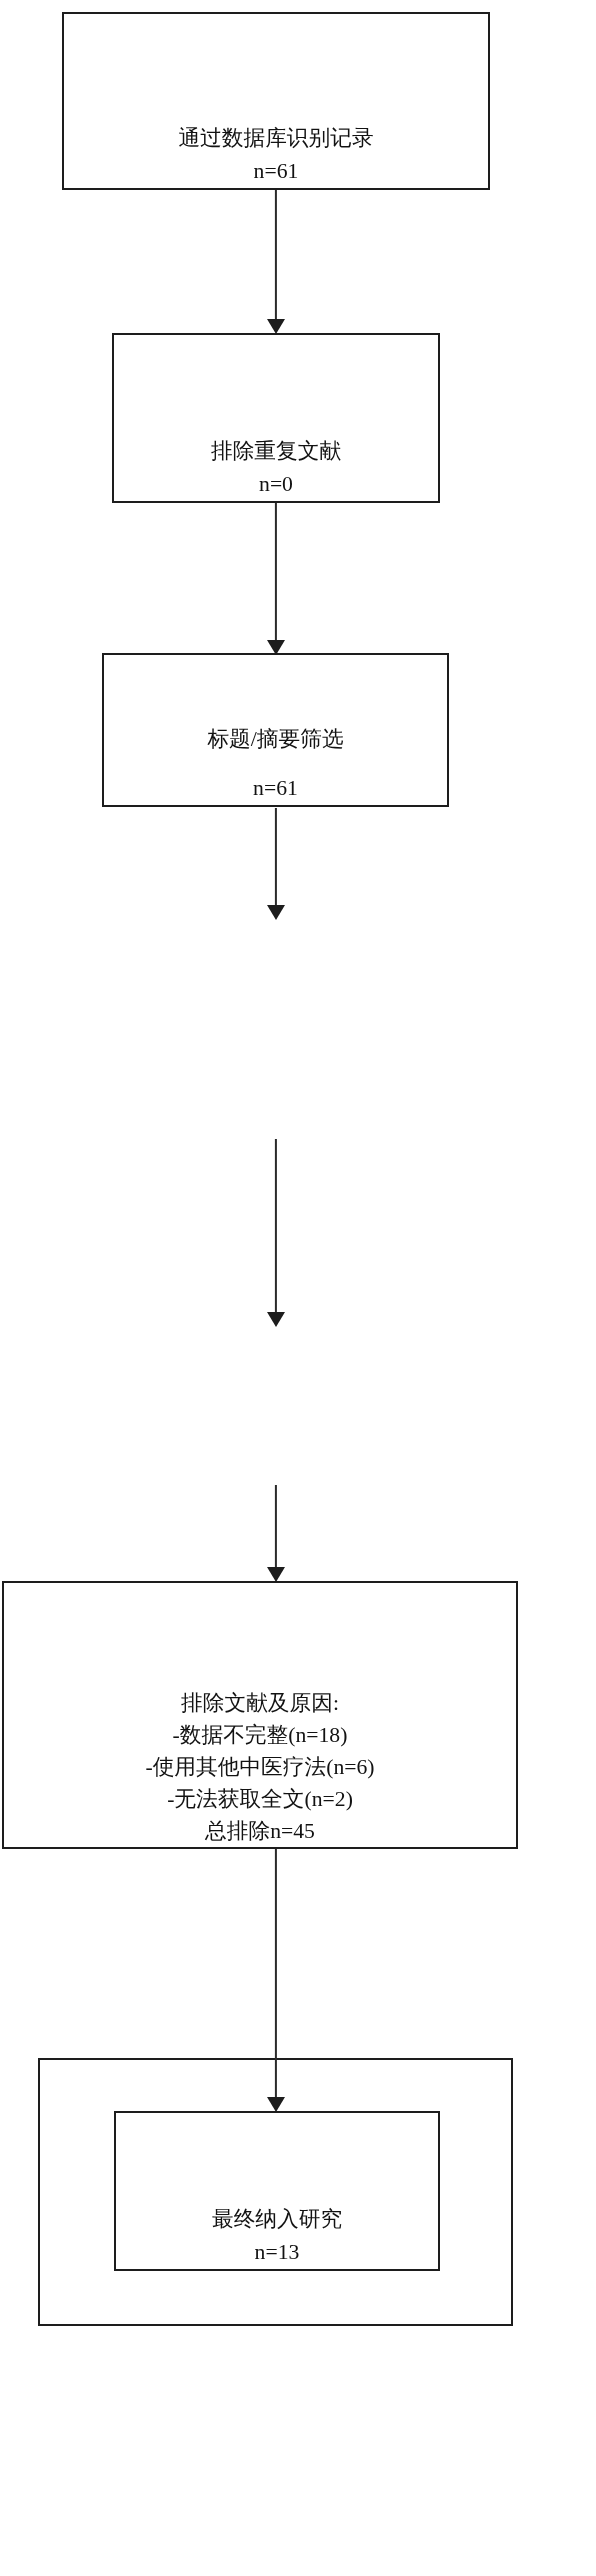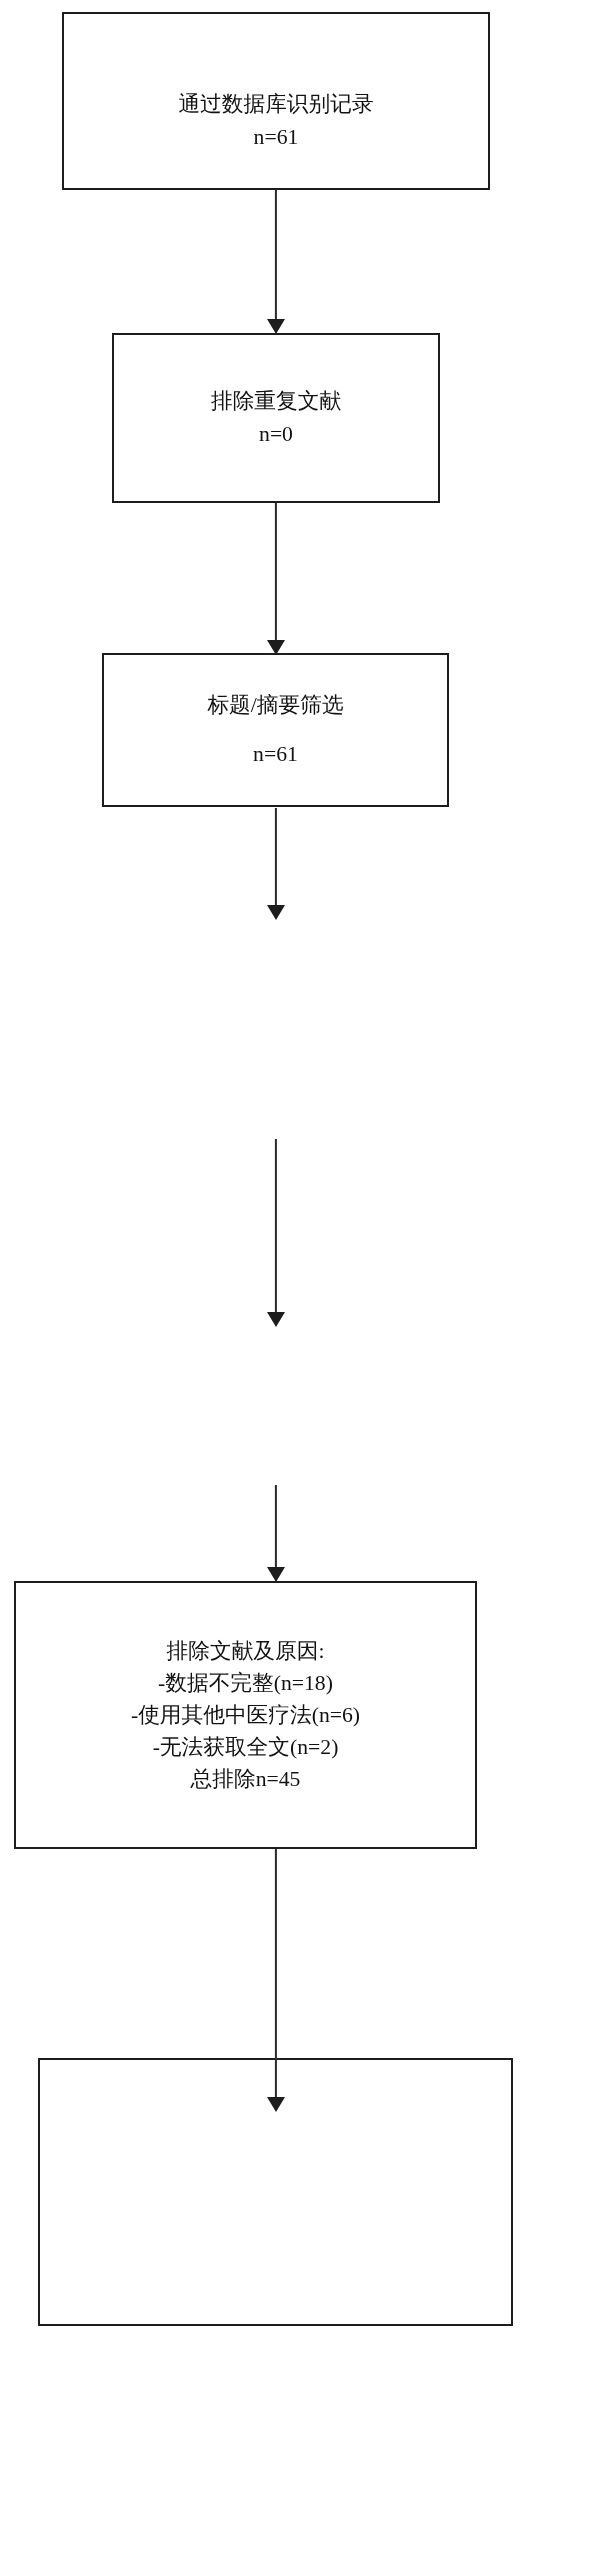--- a/index.html
+++ b/index.html
@@ -12,32 +12,32 @@
     color: #121212;
   }
   .box {
     position: absolute;
     box-sizing: border-box;
     border: 2.9px solid #1d1d1d;
     background: #ffffff;
     display: flex;
     flex-direction: column;
     align-items: center;
-    justify-content: center;
+    justify-content: flex-end;
     text-align: center;
     font-size: 21.7px;
     line-height: 33px;
   }
   .box .line { white-space: nowrap; }
   
   .box-a { left: 62px;  top: 11.5px;   width: 428px; height: 178px; padding-top: 40px; }
   .box-b { left: 112px; top: 333px;  width: 328px; height: 170px; }
   .box-c { left: 102px; top: 653px;  width: 347px; height: 154px; gap: 16px; }
   .box-d { left: 24px;  top: 918px; width: 505px; height: 221px; }
-  .box-f { left: 14px;   top: 1581px; width: 463px; height: 268px; line-height: 32px; }
+  .box-f { left: 2px;   top: 1581px; width: 516px; height: 268px; line-height: 32px; }
   .box-e { left: 144px; top: 1326px; width: 262px; height: 160px; }
   .box-g {
     left: 38px; top: 2058px; width: 475px; height: 268px;
     border-width: 2.2px; z-index: 1;
   }
   .box-h { left: 114px; top: 2111px; width: 326px; height: 160px; z-index: 3; }
   
   .arrow {
     position: absolute;
     width: 20px;
@@ -125,15 +125,19 @@
     <div class="line">总排除n=45</div>
   </div>
 
   <div class="arrow arrow-6">
     <div class="shaft"></div>
     <div class="head"></div>
   </div>
 
   <div class="box box-g"></div>
 
+  <div class="box box-h">
+    <div class="line">最终纳入研究</div>
+    <div class="line">n=13</div>
+  </div>
 
 </div>
 
 
 </body></html>

